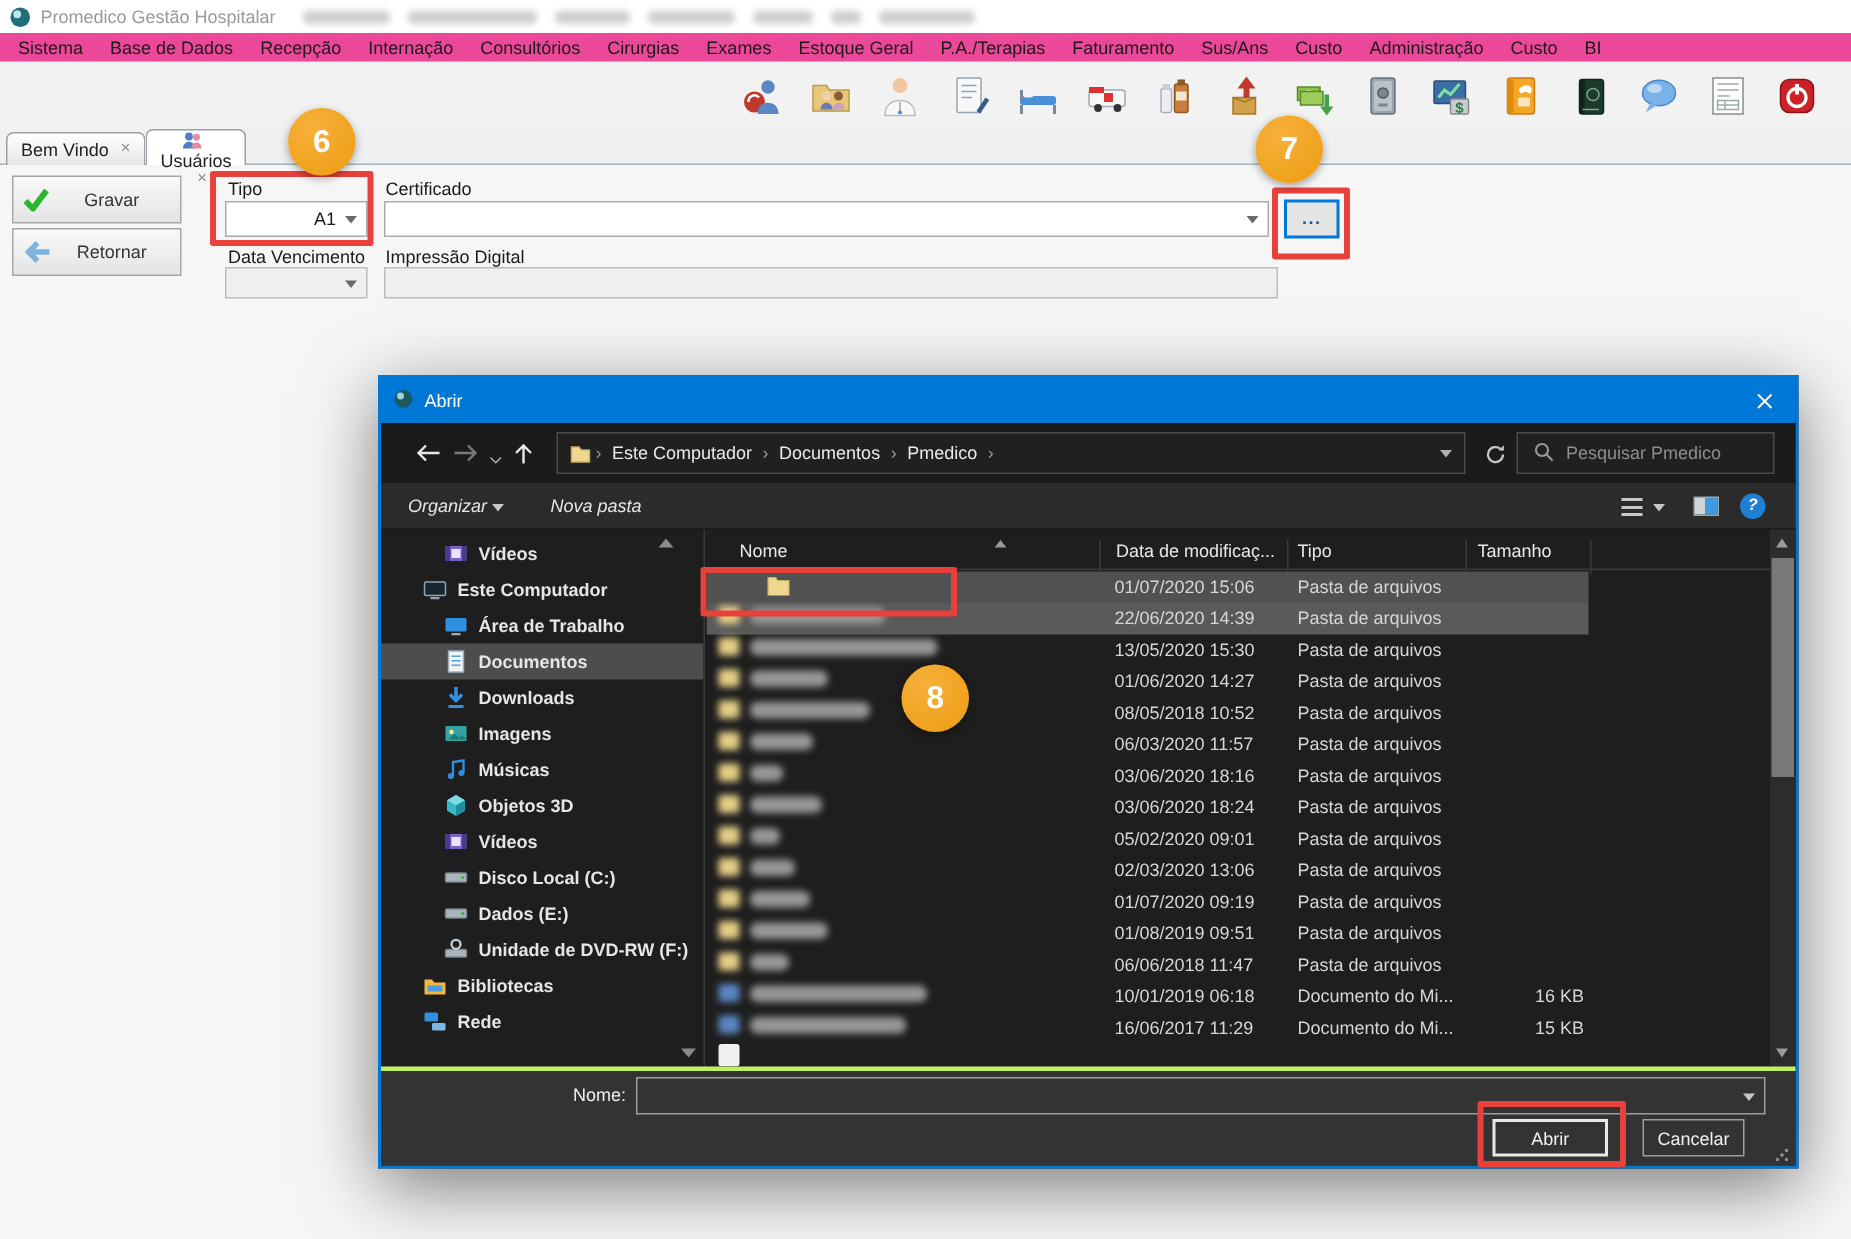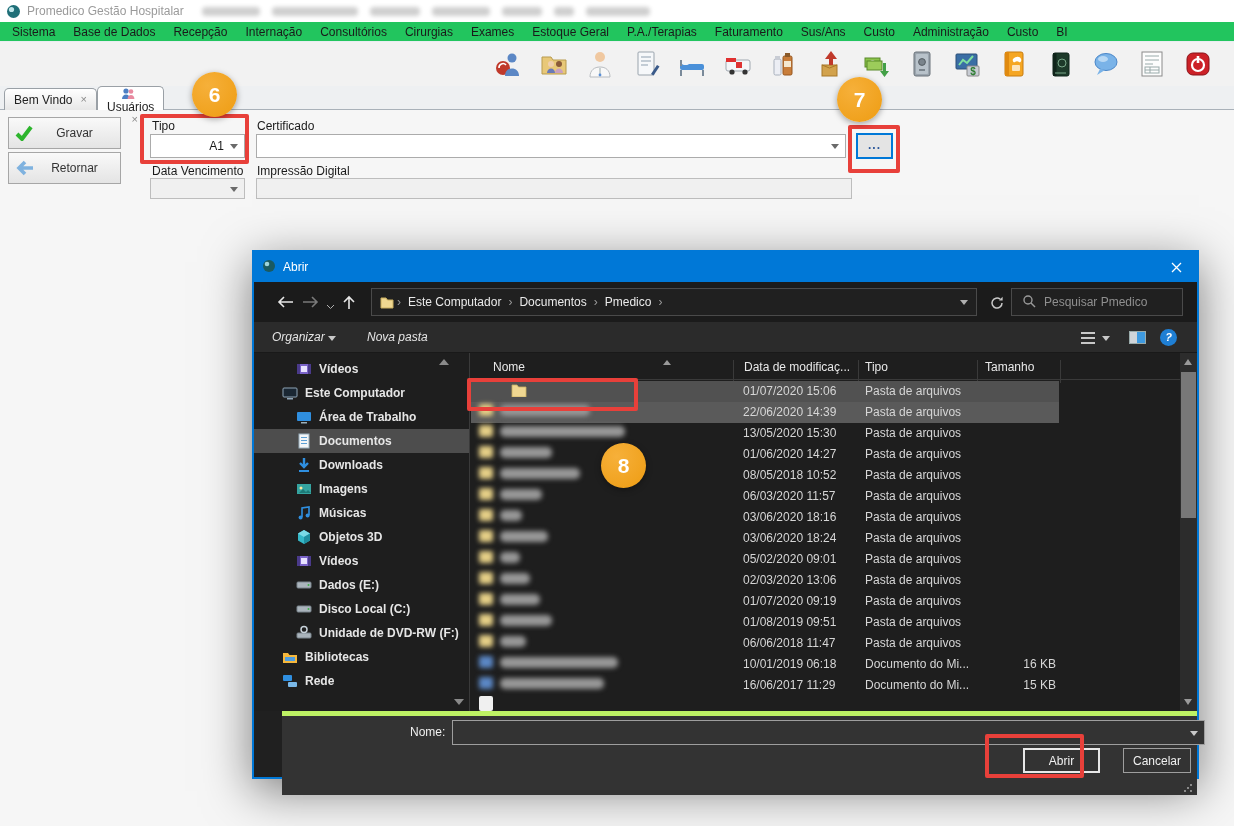--- a/index.html
+++ b/index.html
@@ -5,21 +5,21 @@
   html,body{margin:0;padding:0;background:#d8d8d8;}
   *{box-sizing:border-box;}
   .app{position:relative;width:1234px;height:826px;background:#f2f2f2;overflow:hidden;
        font-family:"Liberation Sans","DejaVu Sans",sans-serif;font-size:12px;}
   
   .titlebar{position:absolute;left:0;top:0;width:100%;height:22px;background:#ffffff;
             display:flex;align-items:center;padding-left:6px;color:#9a9a9a;}
   .applogo{width:15px;height:15px;margin-right:6px;flex:none;}
   .tred{display:inline-block;height:9px;background:#cfcfcf;border-radius:4px;filter:blur(2px);margin-right:12px;}
   
-  .menubar{position:absolute;left:0;top:22px;width:100%;height:20px;background:#22c55e;
+  .menubar{position:absolute;left:0;top:22px;width:100%;height:20px;background:#ec4899;
            border-bottom:1px solid #e9edf2;display:flex;align-items:center;padding-left:3px;color:#1a1a1a;}
   .menu-item{padding:0 9px;line-height:20px;cursor:default;}
   
   .apptoolbar{position:absolute;left:492px;top:43px;height:42px;display:flex;gap:14px;align-items:center;}
   .tbi{width:32px;height:32px;display:flex;align-items:center;justify-content:center;}
   
   .tabstrip{position:absolute;left:0;top:86px;width:100%;height:24px;background:#eef0f2;}
   .tabline{position:absolute;left:0;top:109px;width:100%;height:1px;background:#a9b1b9;z-index:1;}
   .tab{position:absolute;top:88px;height:22px;background:linear-gradient(#ffffff,#e7e7e7);
        border:1px solid #9aa0a6;border-bottom:none;border-radius:5px 5px 0 0;display:flex;
@@ -106,21 +106,21 @@
   .blurbar{height:11px;background:#979797;border-radius:5px;}
   .fdate{position:absolute;left:272px;top:3px;color:#d6d6d6;}
   .ftype{position:absolute;left:394px;top:3px;color:#d6d6d6;}
   .fsize{position:absolute;left:490px;top:3px;width:95px;text-align:right;color:#d6d6d6;}
   .partialdoc{position:absolute;left:8px;top:343px;width:14px;height:15px;background:#f0f0f0;border-radius:2px;}
   .vscroll{position:absolute;right:0;top:0;width:17px;height:358px;background:#2c2c2c;}
   .vs-up,.vs-dn{position:absolute;left:4px;width:0;height:0;border-left:4px solid transparent;border-right:4px solid transparent;}
   .vs-up{top:6px;border-bottom:6px solid #9a9a9a;}
   .vs-dn{bottom:6px;border-top:6px solid #9a9a9a;}
   .vs-thumb{position:absolute;left:1px;top:19px;width:15px;height:146px;background:#787878;}
-  .dlg-foot{position:relative;height:84px;background:#333333;border-top:5px solid #bef264;margin-left:28px;}
+  .dlg-foot{position:relative;height:66px;background:#333333;border-top:3px solid #bef264;}
   .f-nome{position:absolute;left:128px;top:9px;color:#f0f0f0;}
   .f-input{position:absolute;left:170px;top:4px;width:753px;height:25px;background:#333;border:1px solid #9e9e9e;}
   .f-input .combo-caret{border-top-color:#c8c8c8;}
   .f-btn{position:absolute;top:32px;height:25px;background:#333;color:#f0f0f0;text-align:center;
          display:flex;align-items:center;justify-content:center;}
   .f-abrir{left:741px;width:77px;border:2px solid #e8e8e8;}
   .f-cancel{left:841px;width:68px;border:1px solid #9e9e9e;}
   .grip{position:absolute;right:4px;bottom:2px;width:10px;height:10px;
         background:radial-gradient(circle at 8px 2px,#8a8a8a 1px,transparent 1.4px),
                    radial-gradient(circle at 8px 8px,#8a8a8a 1px,transparent 1.4px),
@@ -507,30 +507,30 @@
             </span>
             <span>Vídeos</span>
           </div>
           <div class="srow ind1">
             <span style="display: inline-flex;">
               <svg width="16" height="16">
                 <rect x="1" y="5" width="14" height="6" rx="1" fill="#aab4bc" stroke="#7b858d"></rect>
                 <circle cx="12.5" cy="8" r="1" fill="#3fae49"></circle>
               </svg>
             </span>
-            <span>Dados (E:)</span>
+            <span>Disco Local (C:)</span>
           </div>
           <div class="srow ind1">
             <span style="display: inline-flex;">
               <svg width="16" height="16">
                 <rect x="1" y="5" width="14" height="6" rx="1" fill="#aab4bc" stroke="#7b858d"></rect>
                 <circle cx="12.5" cy="8" r="1" fill="#3fae49"></circle>
               </svg>
             </span>
-            <span>Disco Local (C:)</span>
+            <span>Dados (E:)</span>
           </div>
           <div class="srow ind1">
             <span style="display: inline-flex;">
               <svg width="16" height="16">
                 <rect x="1" y="8" width="14" height="5" rx="1" fill="#aab4bc" stroke="#7b858d"></rect>
                 <circle cx="8" cy="4.5" r="3" fill="none" stroke="#c8d2da" stroke-width="1.5"></circle>
               </svg>
             </span>
             <span>Unidade de DVD-RW (F:)</span>
           </div>

